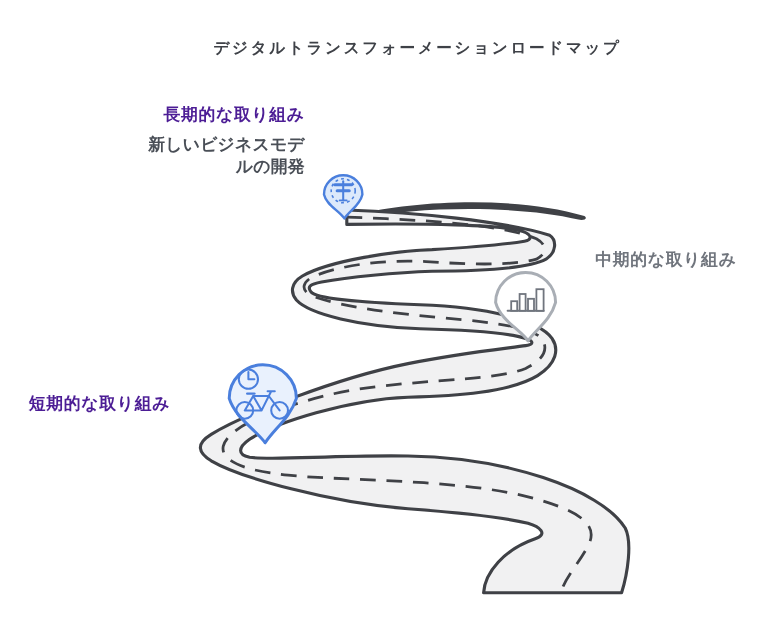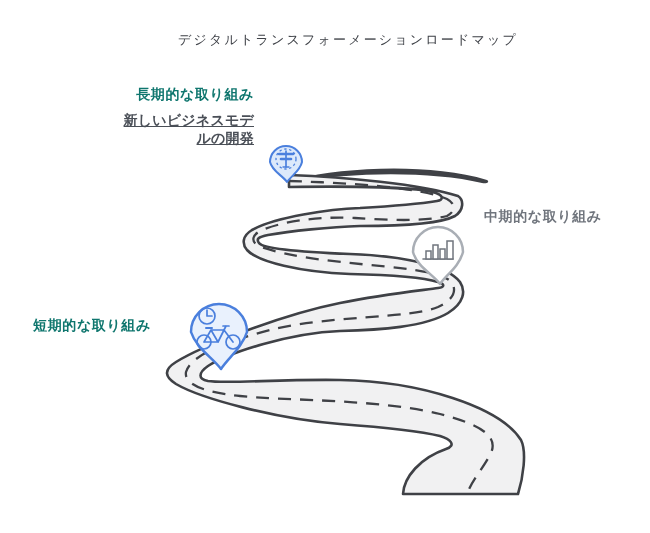--- a/index.html
+++ b/index.html
@@ -8,46 +8,45 @@
     width:650px;height:533px;
     background:#ffffff;
     overflow:hidden;
     font-family:"Liberation Sans","DejaVu Sans",sans-serif;
   }
   .title{
     position:absolute;
     left:46px;right:0;top:31px;
     text-align:center;
     font-size:13px;
-    font-weight:400;
+    font-weight:700;
     letter-spacing:2.2px;
     color:#3e4147;
   }
   .label{position:absolute;}
   .label .heading{
     font-size:14px;
     font-weight:700;
     letter-spacing:0.6px;
     line-height:18px;
   }
   .label .body{
     margin-top:7px;
     font-size:14px;
     line-height:18px;
     letter-spacing:0.2px;
     color:#4a4f57;
     font-weight:700;
-    text-decoration:underline;
   }
-  .accent-blue .heading{color:#0f766e;font-family:Liberation Serif, serif;}
+  .accent-blue .heading{color:#4c1d95;}
   .accent-gray .heading{color:#70757d;}
   .label-long{left:118px;top:86px;width:136px;text-align:right;}
-  .label-mid{left:484px;top:207px;width:131px;text-align:left;}
+  .label-mid{left:496px;top:207px;width:131px;text-align:left;}
   .label-mid .body{margin-top:6px;}
-  .label-short{left:24px;top:317px;width:136px;text-align:center;}
+  .label-short{left:24px;top:327px;width:136px;text-align:left;}
   .label-short .body{margin-top:10px;}
   svg{position:absolute;left:0;top:0;}
 </style>
 </head>
 <body>
 
 <div class="stage">
 
   <div class="title">デジタルトランスフォーメーションロードマップ</div>
 

